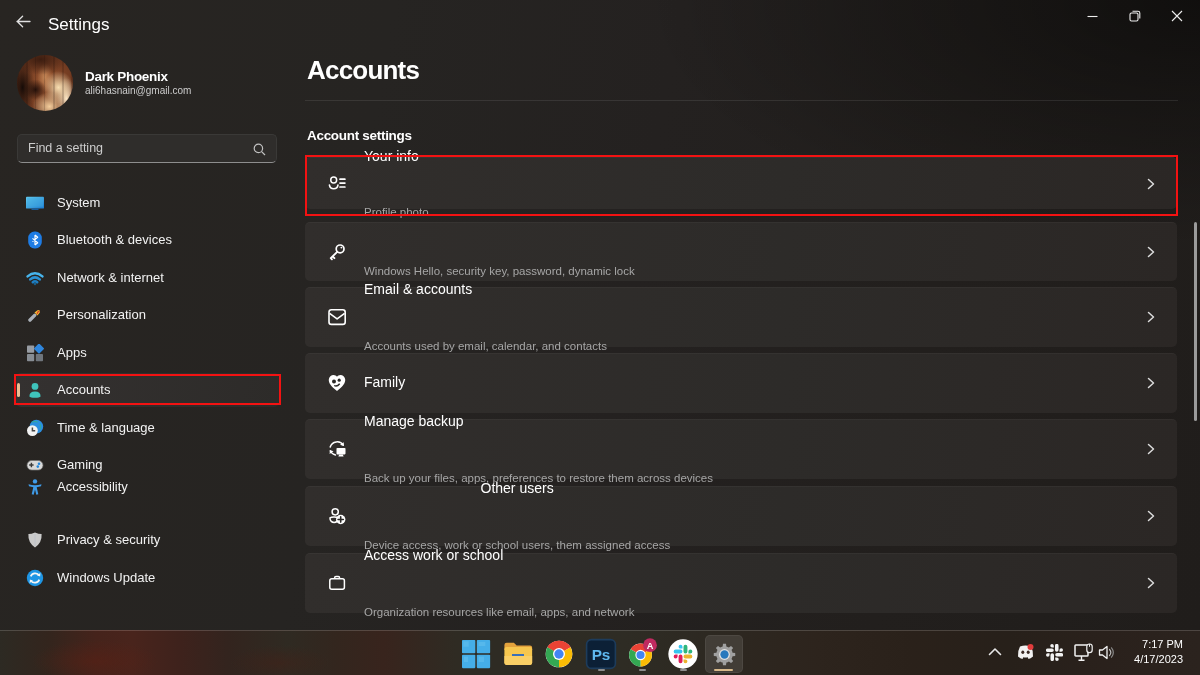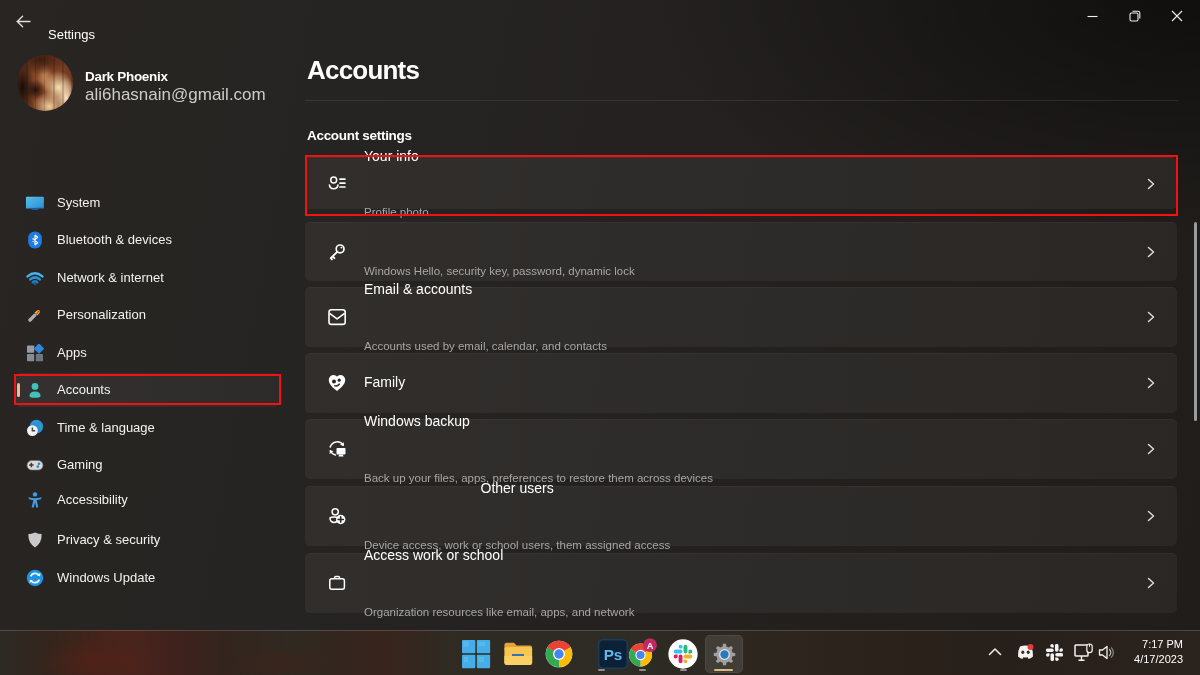--- a/index.html
+++ b/index.html
@@ -4,39 +4,39 @@
 <style>
   * { margin:0; padding:0; box-sizing:border-box; }
   html,body { width:1200px; height:675px; overflow:hidden; background:#1c1b1a;
     font-family:"Liberation Sans", sans-serif; }
   .window { position:absolute; left:0; top:0; width:1200px; height:630px;
     background:
       radial-gradient(900px 400px at 100% 0%, rgba(0,0,0,0.5), rgba(0,0,0,0) 62%),
       linear-gradient(100deg, #282522 0%, #262422 30%, #242120 52%, #221f1d 75%, #201d1b 100%);
   }
   .abs { position:absolute; }
-  .apptitle { left:48px; top:15px; font-size:13px; color:#ffffff;margin-top:12px; }
+  .apptitle { left:48px; top:15px; font-size:17px; color:#ffffff; }
   .wc { top:0; height:32px; display:flex; align-items:center; justify-content:center; width:46px; color:#eee; }
   
   .avatar { left:17px; top:55px; width:56px; height:56px; border-radius:50%; overflow:hidden;
     background:
       radial-gradient(20px 22px at 74% 58%, #f8dfb2 0%, rgba(246,220,174,0) 75%),
       radial-gradient(24px 20px at 58% 92%, #f3cd9c 0%, rgba(238,195,148,0) 72%),
       radial-gradient(12px 26px at 88% 78%, #fce8c8 0%, rgba(252,232,200,0) 80%),
       radial-gradient(14px 34px at 10% 58%, #160b07 0%, rgba(22,11,7,0) 85%),
       radial-gradient(30px 18px at 42% 8%, #3c1d10 0%, rgba(60,29,16,0) 85%),
       radial-gradient(13px 13px at 33% 62%, #24100a 0%, rgba(36,16,10,0) 80%),
       radial-gradient(10px 18px at 50% 40%, #c58757 0%, rgba(197,135,87,0) 80%),
       radial-gradient(40px 40px at 52% 50%, #96532e 0%, #5e2e1a 100%);
   }
   .avatar:before { content:""; position:absolute; left:0; top:0; width:100%; height:100%;
     background:repeating-linear-gradient(90deg, rgba(25,10,6,0.5) 0 1.5px, rgba(0,0,0,0) 1.5px 9px);
     opacity:0.35; }
   .uname { left:85px; top:68.5px; font-size:13.5px; font-weight:bold; letter-spacing:-0.3px; color:#ffffff; }
-  .uemail { left:85px; top:85px; font-size:17px; color:#cccccc; }
+  .uemail { left:85px; top:85px; font-size:10px; color:#cccccc; }
   .search { left:17px; top:134px; width:260px; height:29px; border-radius:5px;
     background:#2f2d2b; border:1px solid #3a3937; border-bottom:1.5px solid #8e8e8e; }
   .search span { position:absolute; left:10px; top:6px; font-size:12.5px; color:#cdcdcd; }
   .nav { left:0; top:185px; width:290px; }
   .navitem { position:absolute; left:16px; width:263px; height:34px; border-radius:5px; }
   .navitem .ic { position:absolute; left:10px; top:8px; width:18px; height:18px; }
   .navitem .lb { position:absolute; left:41px; top:9px; font-size:13px; color:#f2f2f2; }
   .navsel { background:linear-gradient(100deg,#343130 0%,#2d2b29 100%); }
   .accentbar { position:absolute; left:0.5px; top:10px; width:3px; height:14px; border-radius:2px; background:#ecbf95; }
   
@@ -89,20 +89,27 @@
     </div>
   <div class="abs wc" style="left:1154px;">
       <svg width="12" height="12" viewBox="0 0 12 12">
         <path d="M1 1 L11 11 M11 1 L1 11" stroke="#eee" stroke-width="1.1"></path>
       </svg>
     </div>
 
   <div class="abs avatar"></div>
   <div class="abs uname">Dark Phoenix</div>
   <div class="abs uemail">ali6hasnain@gmail.com</div>
+  <div class="abs search">
+      <span>Find a setting</span>
+    <svg style="position:absolute;right:10px;top:8px;" width="13" height="13" viewBox="0 0 13 13">
+        <circle cx="5.4" cy="5.4" r="4.2" fill="none" stroke="#c2c2c2" stroke-width="1.2"></circle>
+        <path d="M8.6 8.6 L12 12" stroke="#c2c2c2" stroke-width="1.2"></path>
+      </svg>
+  </div>
 
   <div class="abs nav" id="nav">
       <div class="navitem " style="top: 0.5px;">
         <div class="ic"><svg viewBox="0 0 18 18">
             <defs>
               <linearGradient id="gsys" x1="0" y1="0" x2="1" y2="1">
                 <stop offset="0" stop-color="#66d0f2"></stop>
                 <stop offset="1" stop-color="#1a7ad0"></stop>
               </linearGradient>
             </defs>
@@ -168,21 +175,21 @@
       </div>
       <div class="navitem " style="top: 263px;">
         <div class="ic"><svg viewBox="0 0 18 18">
             <rect x="1" y="4.5" width="16" height="9.6" rx="4.8" fill="#d9d9d9" stroke="#6b6b6b" stroke-width="0.7"></rect>
             <path d="M5.4 6.8 v4.4 M3.2 9 h4.4" stroke="#3a3a3a" stroke-width="1.4"></path>
             <circle cx="13" cy="7.8" r="1.3" fill="#2387dd"></circle>
             <circle cx="11.8" cy="10.6" r="1.3" fill="#2387dd"></circle>
           </svg></div>
         <div class="lb">Gaming</div>
       </div>
-      <div class="navitem " style="top: 298px;">
+      <div class="navitem " style="top: 285px;">
         <div class="ic"><svg viewBox="0 0 18 18">
             <circle cx="9" cy="3.4" r="2.2" fill="#3f9be8"></circle>
             <path d="M2.5 6.2 q6.5 2 13 0 l-0.5 2 l-4.3 1 l1.6 7 l-2 0.6 l-1.3 -5.2 l-1.3 5.2 l-2 -0.6 l1.6 -7 l-4.3 -1z" fill="#3f9be8"></path>
           </svg></div>
         <div class="lb">Accessibility</div>
       </div>
       <div class="navitem " style="top: 338px;">
         <div class="ic"><svg viewBox="0 0 18 18">
             <path d="M9 1.5 q3.4 1.6 6.6 1.6 q0.6 8.6 -6.6 13.4 q-7.2 -4.8 -6.6 -13.4 q3.2 0 6.6 -1.6z" fill="#cbcbcb"></path>
             <path d="M9 3 v12" stroke="#b0b8c8" stroke-width="0.8" opacity="0.6"></path>
@@ -266,21 +273,21 @@
             <g fill="none" stroke="#fff" stroke-width="1.5" stroke-linecap="round">
               <path d="M4.2 9 A7.3 7.3 0 0 1 17.3 7.2"></path>
               <path d="M9.5 16.9 A7.3 7.3 0 0 1 4.3 13"></path>
             </g>
             <path d="M17.9 4.2 l-0.3 3.8 l-3.6 -1.2z" fill="#fff"></path>
             <path d="M3.6 15.9 l0.3 -3.8 l3.6 1.2z" fill="#fff"></path>
             <rect x="10.5" y="10" width="9" height="6.4" rx="0.8" fill="#fff"></rect>
             <path d="M13.2 16.4 h3.6 l0.8 2.2 h-5.2z" fill="#fff"></path>
           </svg></div>
     <div class="txt">
-          <div class="t1">Windows backup</div>
+          <div class="t1">Manage backup</div>
           <div class="t2">Back up your files, apps, preferences to restore them across devices</div>
         </div>
     <svg class="chev" viewBox="0 0 12 12">
           <path d="M3.5 1.5 L8.5 6 L3.5 10.5" fill="none" stroke="#dcdcdc" stroke-width="1.5" stroke-linecap="round" stroke-linejoin="round"></path>
         </svg>
   </div>
       <div class="card" style="top:486px;height:59.5px;text-align:center;">
     <div class="ci"><svg viewBox="0 0 22 22" fill="none" stroke="#fff" stroke-linecap="round">
             <circle cx="9.2" cy="6.8" r="3.1" stroke-width="1.5"></circle>
             <path d="M4 12.9 C5.6 11.8 10.6 11.8 12.1 13.1 C12.6 16.2 10.2 17.4 8.1 17.4 C6 17.4 3.9 16.3 4 12.9 z" stroke-width="1.5"></path>
@@ -345,21 +352,21 @@
       <svg viewBox="0 0 24 24">
         <circle cx="12" cy="12" r="10" fill="#fff"></circle>
         <path d="M12 12 L3.34 7 A10 10 0 0 1 20.66 7 L12 7z" fill="#ea4335"></path>
         <path d="M12 12 L3.34 7 A10 10 0 0 1 20.66 7 z" fill="#ea4335"></path>
         <path d="M12 12 L20.66 7 A10 10 0 0 1 12 22 z" fill="#fbbc05"></path>
         <path d="M12 12 L12 22 A10 10 0 0 1 3.34 7 z" fill="#34a853"></path>
         <circle cx="12" cy="12" r="4.5" fill="#fff"></circle>
         <circle cx="12" cy="12" r="3.5" fill="#4285f4"></circle>
       </svg>
     </div>
-    <div class="tbi" style="left:585px;margin-left:12px;">
+    <div class="tbi" style="left:585px;">
       <svg viewBox="0 0 24 24">
         <rect x="1.2" y="1.2" width="21.6" height="21.6" rx="3.6" fill="#0c2036"></rect>
         <rect x="1.2" y="1.2" width="21.6" height="21.6" rx="3.6" fill="none" stroke="#1d3c5c" stroke-width="1.2"></rect>
         <text x="12" y="16.3" font-size="11.5" font-weight="bold" fill="#5fb8ef" text-anchor="middle" font-family="Liberation Sans, sans-serif">Ps</text>
       </svg>
     </div>
     <div class="tbi" style="left:626px;">
       <svg viewBox="0 0 26 26">
         <g transform="translate(1,3)">
           <circle cx="10.8" cy="10.8" r="9.3" fill="#fff"></circle>

